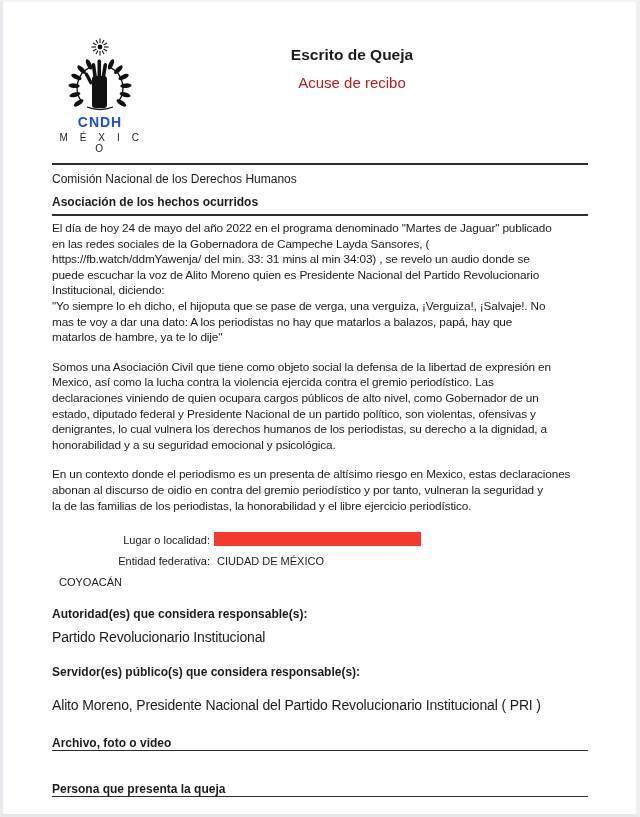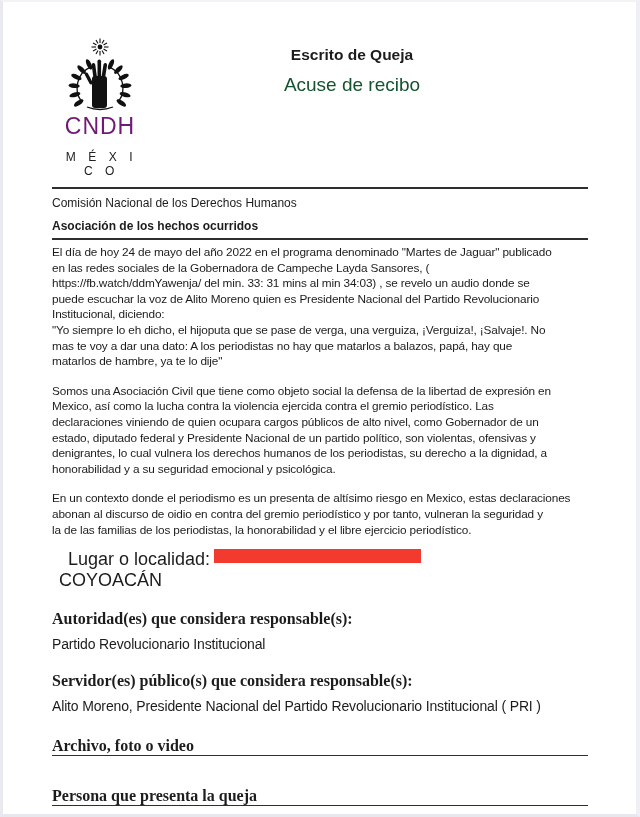--- a/index.html
+++ b/index.html
@@ -20,38 +20,38 @@
     overflow: hidden;
   }
   .content {
     padding: 34px 48px 0 49px;
   }
   
   .doc-header { display: flex; align-items: flex-start; }
   .logo { width: 92px; text-align: center; margin-left: 2px; flex: none; }
   .logo svg { display: block; margin: 0 auto; }
   .logo-acronym {
-    font-weight: normal;
-    font-size: 23px;
+    font-weight: bold;
+    font-size: 14px;
     letter-spacing: 1px;
     line-height: 1;
     margin-top: 1px;
-    color: #701a75;
+    color: #1d4ed8;
   }
   .logo-country {
-    font-size: 12px;
+    font-size: 10px;
     letter-spacing: 4.6px;
-    margin-top: 12px;
+    margin-top: 3px;
     margin-left: 3px;
     color: #222;
   }
   .header-right { flex: 1; margin-left: 24px; }
   .titles { text-align: center; margin-right: 54px; margin-top: 10px; }
   .doc-title { font-size: 15.5px; font-weight: bold; }
-  .doc-subtitle { font-size: 19px; font-weight: normal; margin-top: 10px; color: #14532d; }
+  .doc-subtitle { font-size: 15px; font-weight: normal; margin-top: 10px; color: #b91c1c; }
   .meta { text-align: right; margin-top: 13px; }
   .meta div { font-size: 12px; font-weight: bold; line-height: 20px; }
   
   .rule { border: none; border-top: 2px solid #2e2e2e; margin: 0; }
   .rule-1 { margin-top: 9px; }
   .rule-2 { margin-top: 4px; }
   
   .org-name { font-size: 12px; font-weight: normal; margin-top: 7px; }
   .desc-heading { font-size: 12px; font-weight: bold; margin-top: 9px; margin-bottom: 5px; }
   
@@ -59,31 +59,31 @@
     font-size: 11.8px;
     line-height: 15.6px;
     letter-spacing: -0.15px;
     white-space: pre-line;
     margin-top: 5px;
     color: #1c1c1c;
   }
   .para + .para { margin-top: 14px; }
   
   .fields { margin-top: 11px; }
-  .field-row { display: flex; align-items: flex-start; height: 21px; font-size: 18px; }
+  .field-row { display: flex; align-items: flex-end; height: 21px; font-size: 11px; }
   .field-label { width: 158px; text-align: right; flex: none; }
   .field-value { margin-left: 7px; }
   .redaction-bar { width: 207px; height: 14px; margin-left: 4px; }
   
-  .section-heading { font-size: 16px; font-weight: bold; font-family: Liberation Serif, serif; }
+  .section-heading { font-size: 12px; font-weight: bold; }
   .section-value { font-size: 14px; letter-spacing: -0.15px; }
   .sec-authority { margin-top: 19px; }
   .sec-authority .section-value { margin-top: 8px; }
   .sec-servant { margin-top: 20px; }
-  .sec-servant .section-value { margin-top: 8px; }
+  .sec-servant .section-value { margin-top: 18px; }
   .sec-file { margin-top: 23px; }
   .sec-file .section-heading,
   .sec-person .section-heading {
     border-bottom: 1.5px solid #2e2e2e;
   }
   .sec-file .section-value { margin-top: 6px; }
   .sec-person { margin-top: 31px; }
 </style>
 </head>
 <body>
@@ -176,20 +176,24 @@
     <p class="para">En un contexto donde el periodismo es un presenta de altísimo riesgo en Mexico, estas declaraciones
 abonan al discurso de oidio en contra del gremio periodístico y por tanto, vulneran la seguridad y
 la de las familias de los periodistas, la honorabilidad y el libre ejercicio periodístico.</p>
 
     <div class="fields">
       <div class="field-row">
         <span class="field-label">Lugar o localidad:</span>
         <span class="redaction-bar" style="background-color: rgb(242, 58, 46);"></span>
       </div>
       <div class="field-row">
+        <span class="field-label">Entidad federativa:</span>
+        <span class="field-value">CIUDAD DE MÉXICO</span>
+      </div>
+      <div class="field-row">
         <span class="field-value">COYOACÁN</span>
       </div>
     </div>
 
     <section class="sec-authority">
       <div class="section-heading">Autoridad(es) que considera responsable(s):</div>
       <div class="section-value">Partido Revolucionario Institucional</div>
     </section>
 
     <section class="sec-servant">

